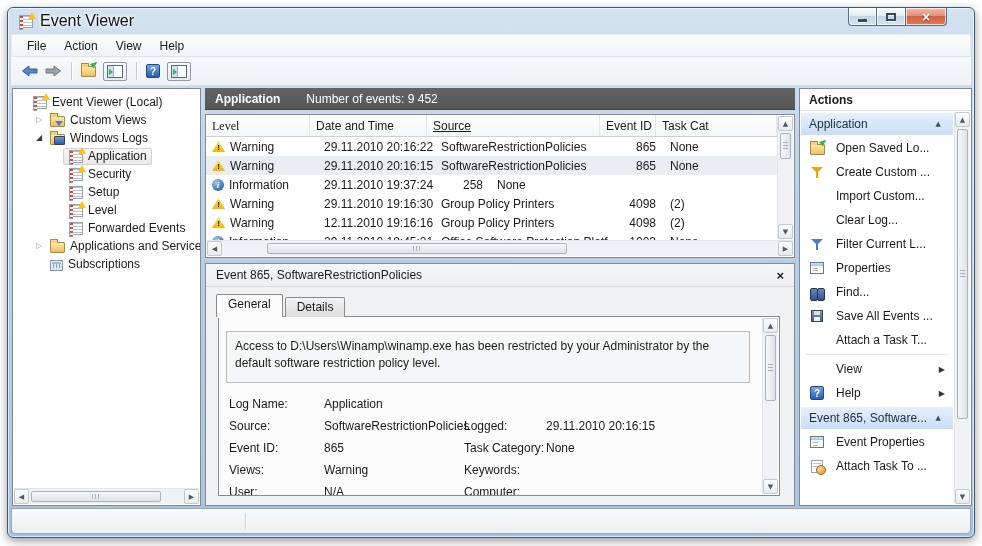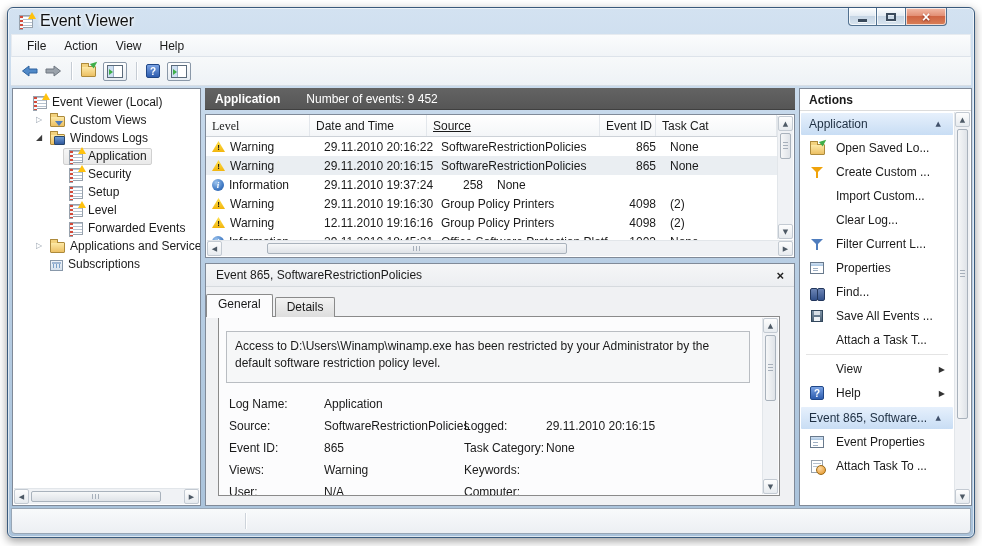--- a/index.html
+++ b/index.html
@@ -74,21 +74,21 @@
       background:repeating-linear-gradient(#a6afba 0 1px,transparent 1px 3px);}
   .thumb.h::after{content:'';position:absolute;top:2px;bottom:2px;left:50%;margin-left:-4px;width:8px;
       background:repeating-linear-gradient(90deg,#a6afba 0 1px,transparent 1px 3px);}
 
   
   .details{position:absolute;left:0;top:175px;width:590px;height:243px;background:#f0f1f3;border:1px solid #808a98;overflow:hidden;}
   .d-title{position:absolute;left:0;top:0;right:0;height:23px;display:flex;align-items:center;padding:0 10px;
            background:linear-gradient(#f5f6f7,#eceef1);border-bottom:1px solid #d6dade;}
   .d-title .spacer{flex:1;}
   .d-close{font-weight:bold;font-size:13px;color:#222;cursor:default;}
-  .tabs{position:absolute;left:0;top:30px;height:23px;display:flex;align-items:flex-end;z-index:3;}
+  .tabs{position:absolute;left:10px;top:30px;height:23px;display:flex;align-items:flex-end;z-index:3;}
   .tab{height:20px;padding:2px 11px 0;border:1px solid #8a8a8a;border-bottom:none;border-radius:2px 2px 0 0;
        background:linear-gradient(#f3f3f3,#dddddd);margin-right:2px;}
   .tab.active{height:23px;background:#fcfcfd;position:relative;}
   .tab.active::after{content:'';position:absolute;left:0;right:0;bottom:-1px;height:2px;background:#fcfcfd;}
   .d-content{position:absolute;left:12px;top:52px;width:562px;height:180px;background:#fcfcfd;border:1px solid #8a8a8a;overflow:hidden;}
   .msg-box{position:absolute;left:7px;top:14px;width:524px;height:52px;background:#f6f7f8;border:1px solid #b9bdc2;
            padding:6px 8px;line-height:17px;overflow:hidden;}
   .fields{position:absolute;left:0;top:76px;right:24px;}
   .f-row{display:grid;grid-template-columns:95px 140px 82px auto;height:22px;align-items:center;padding-left:10px;white-space:nowrap;}
 

